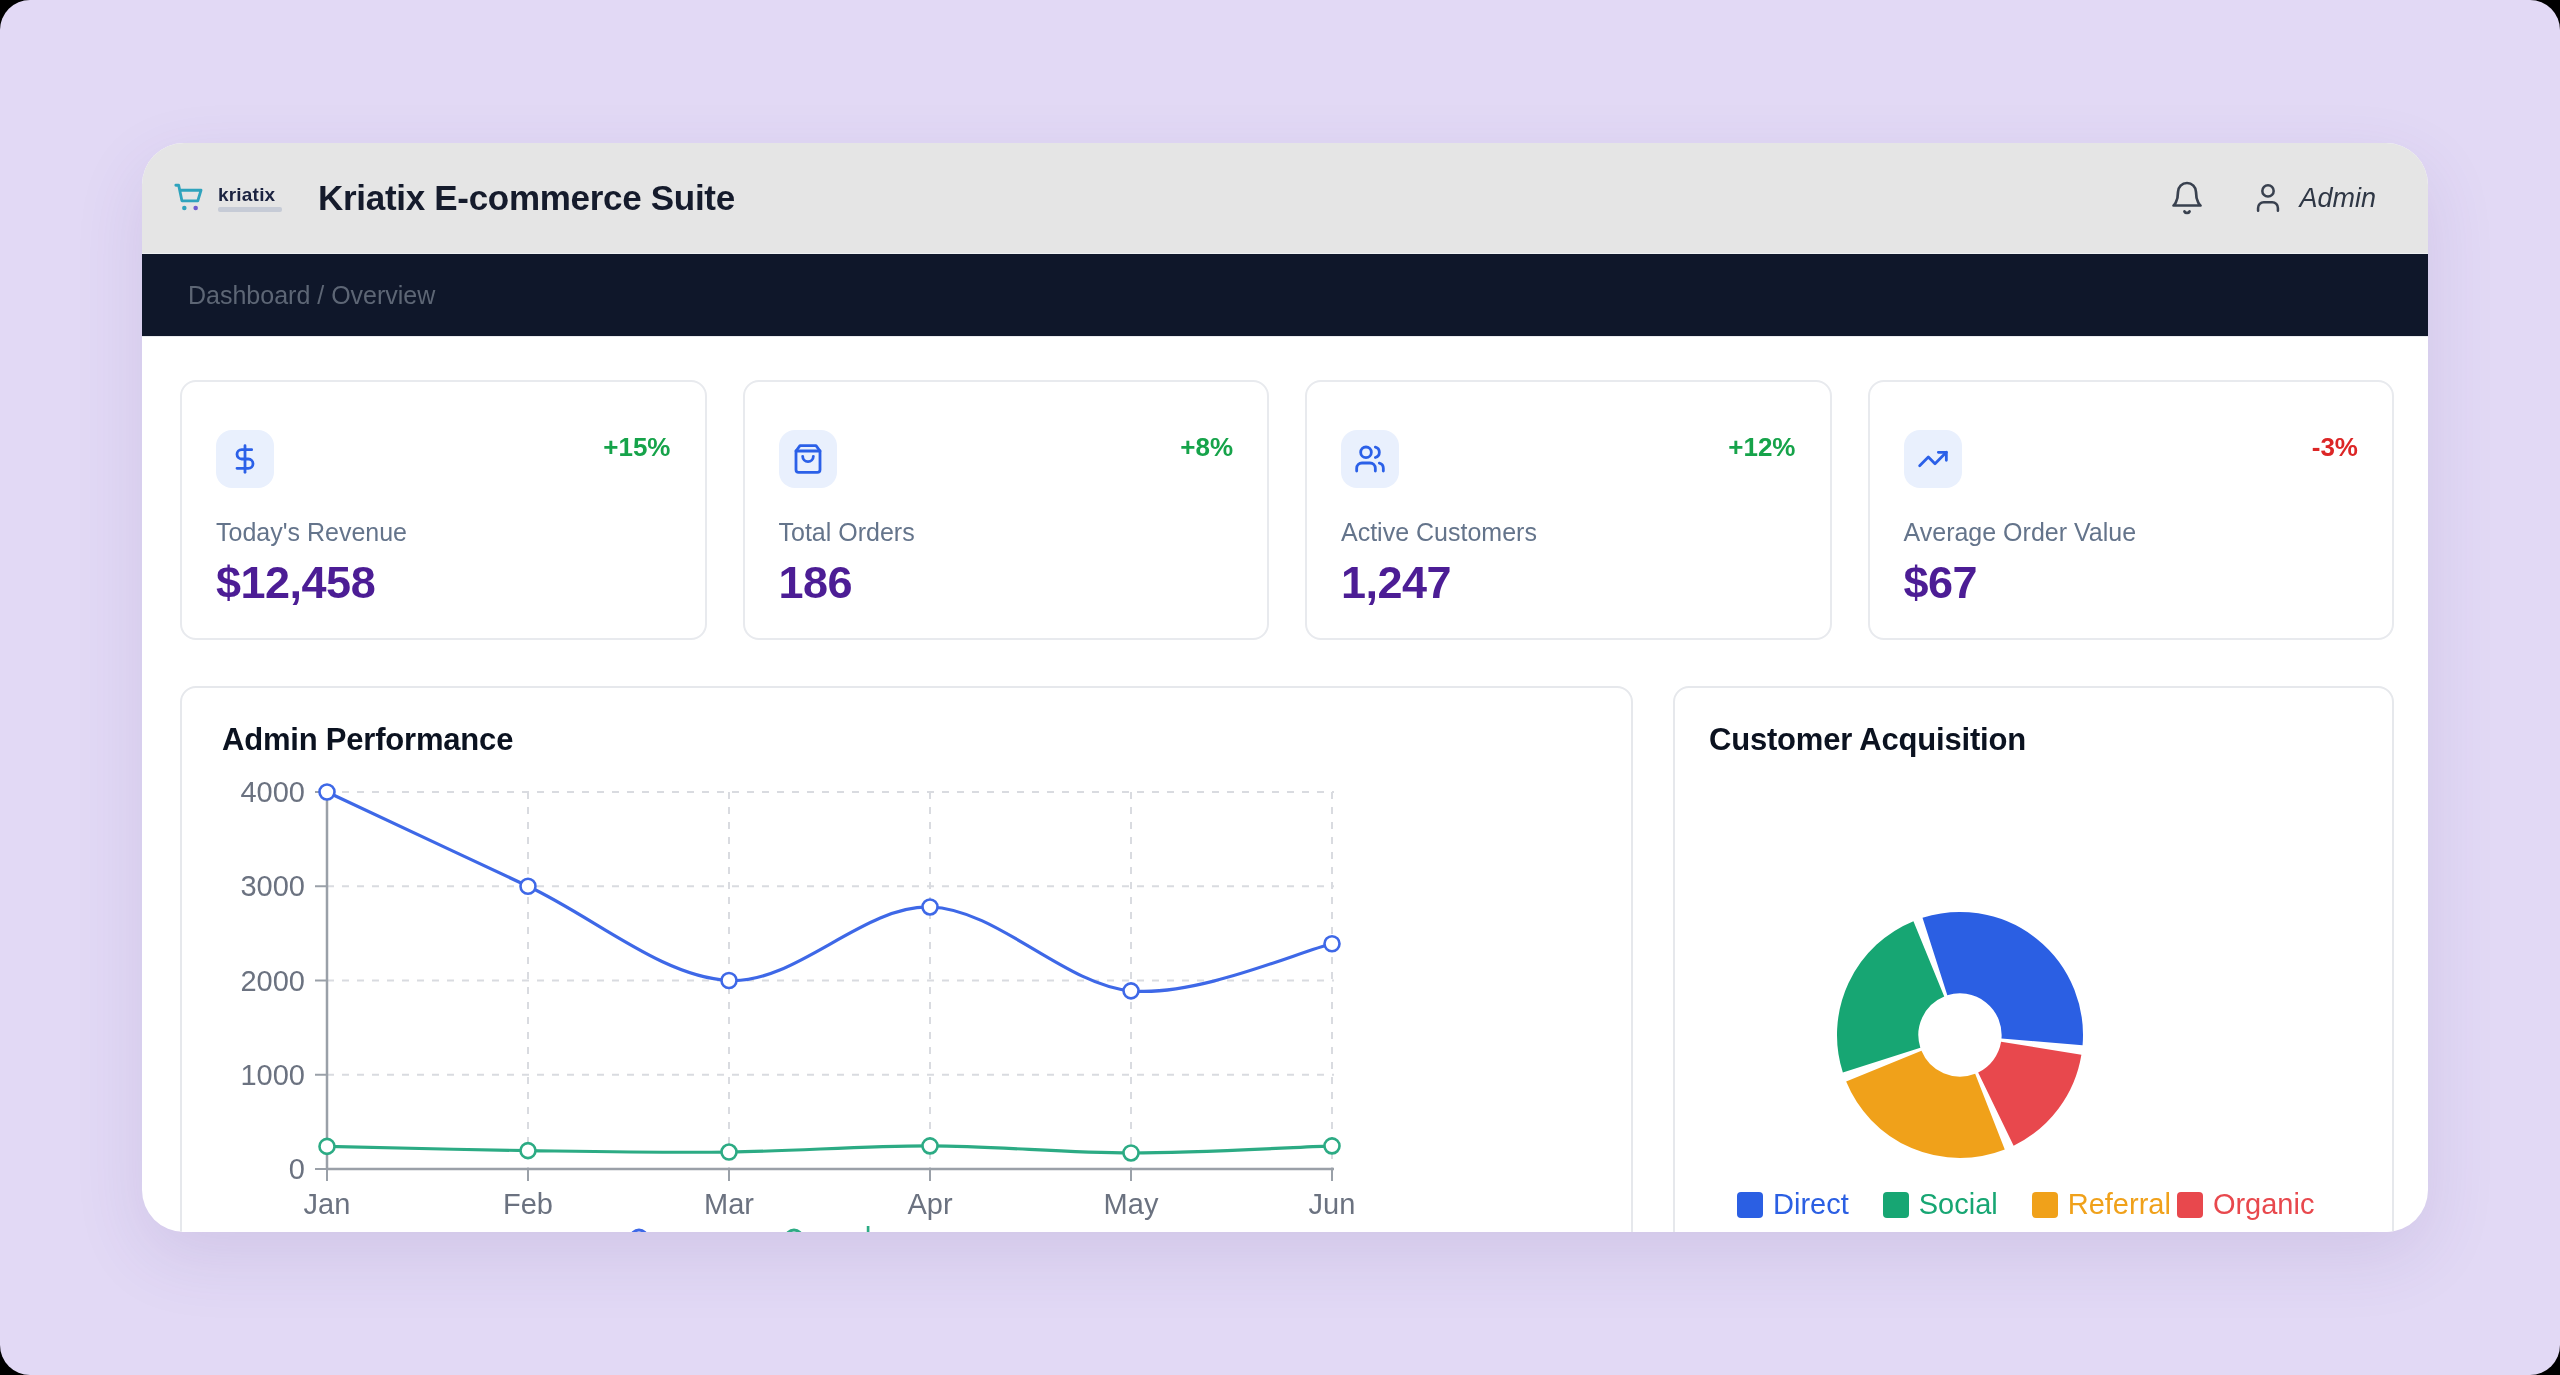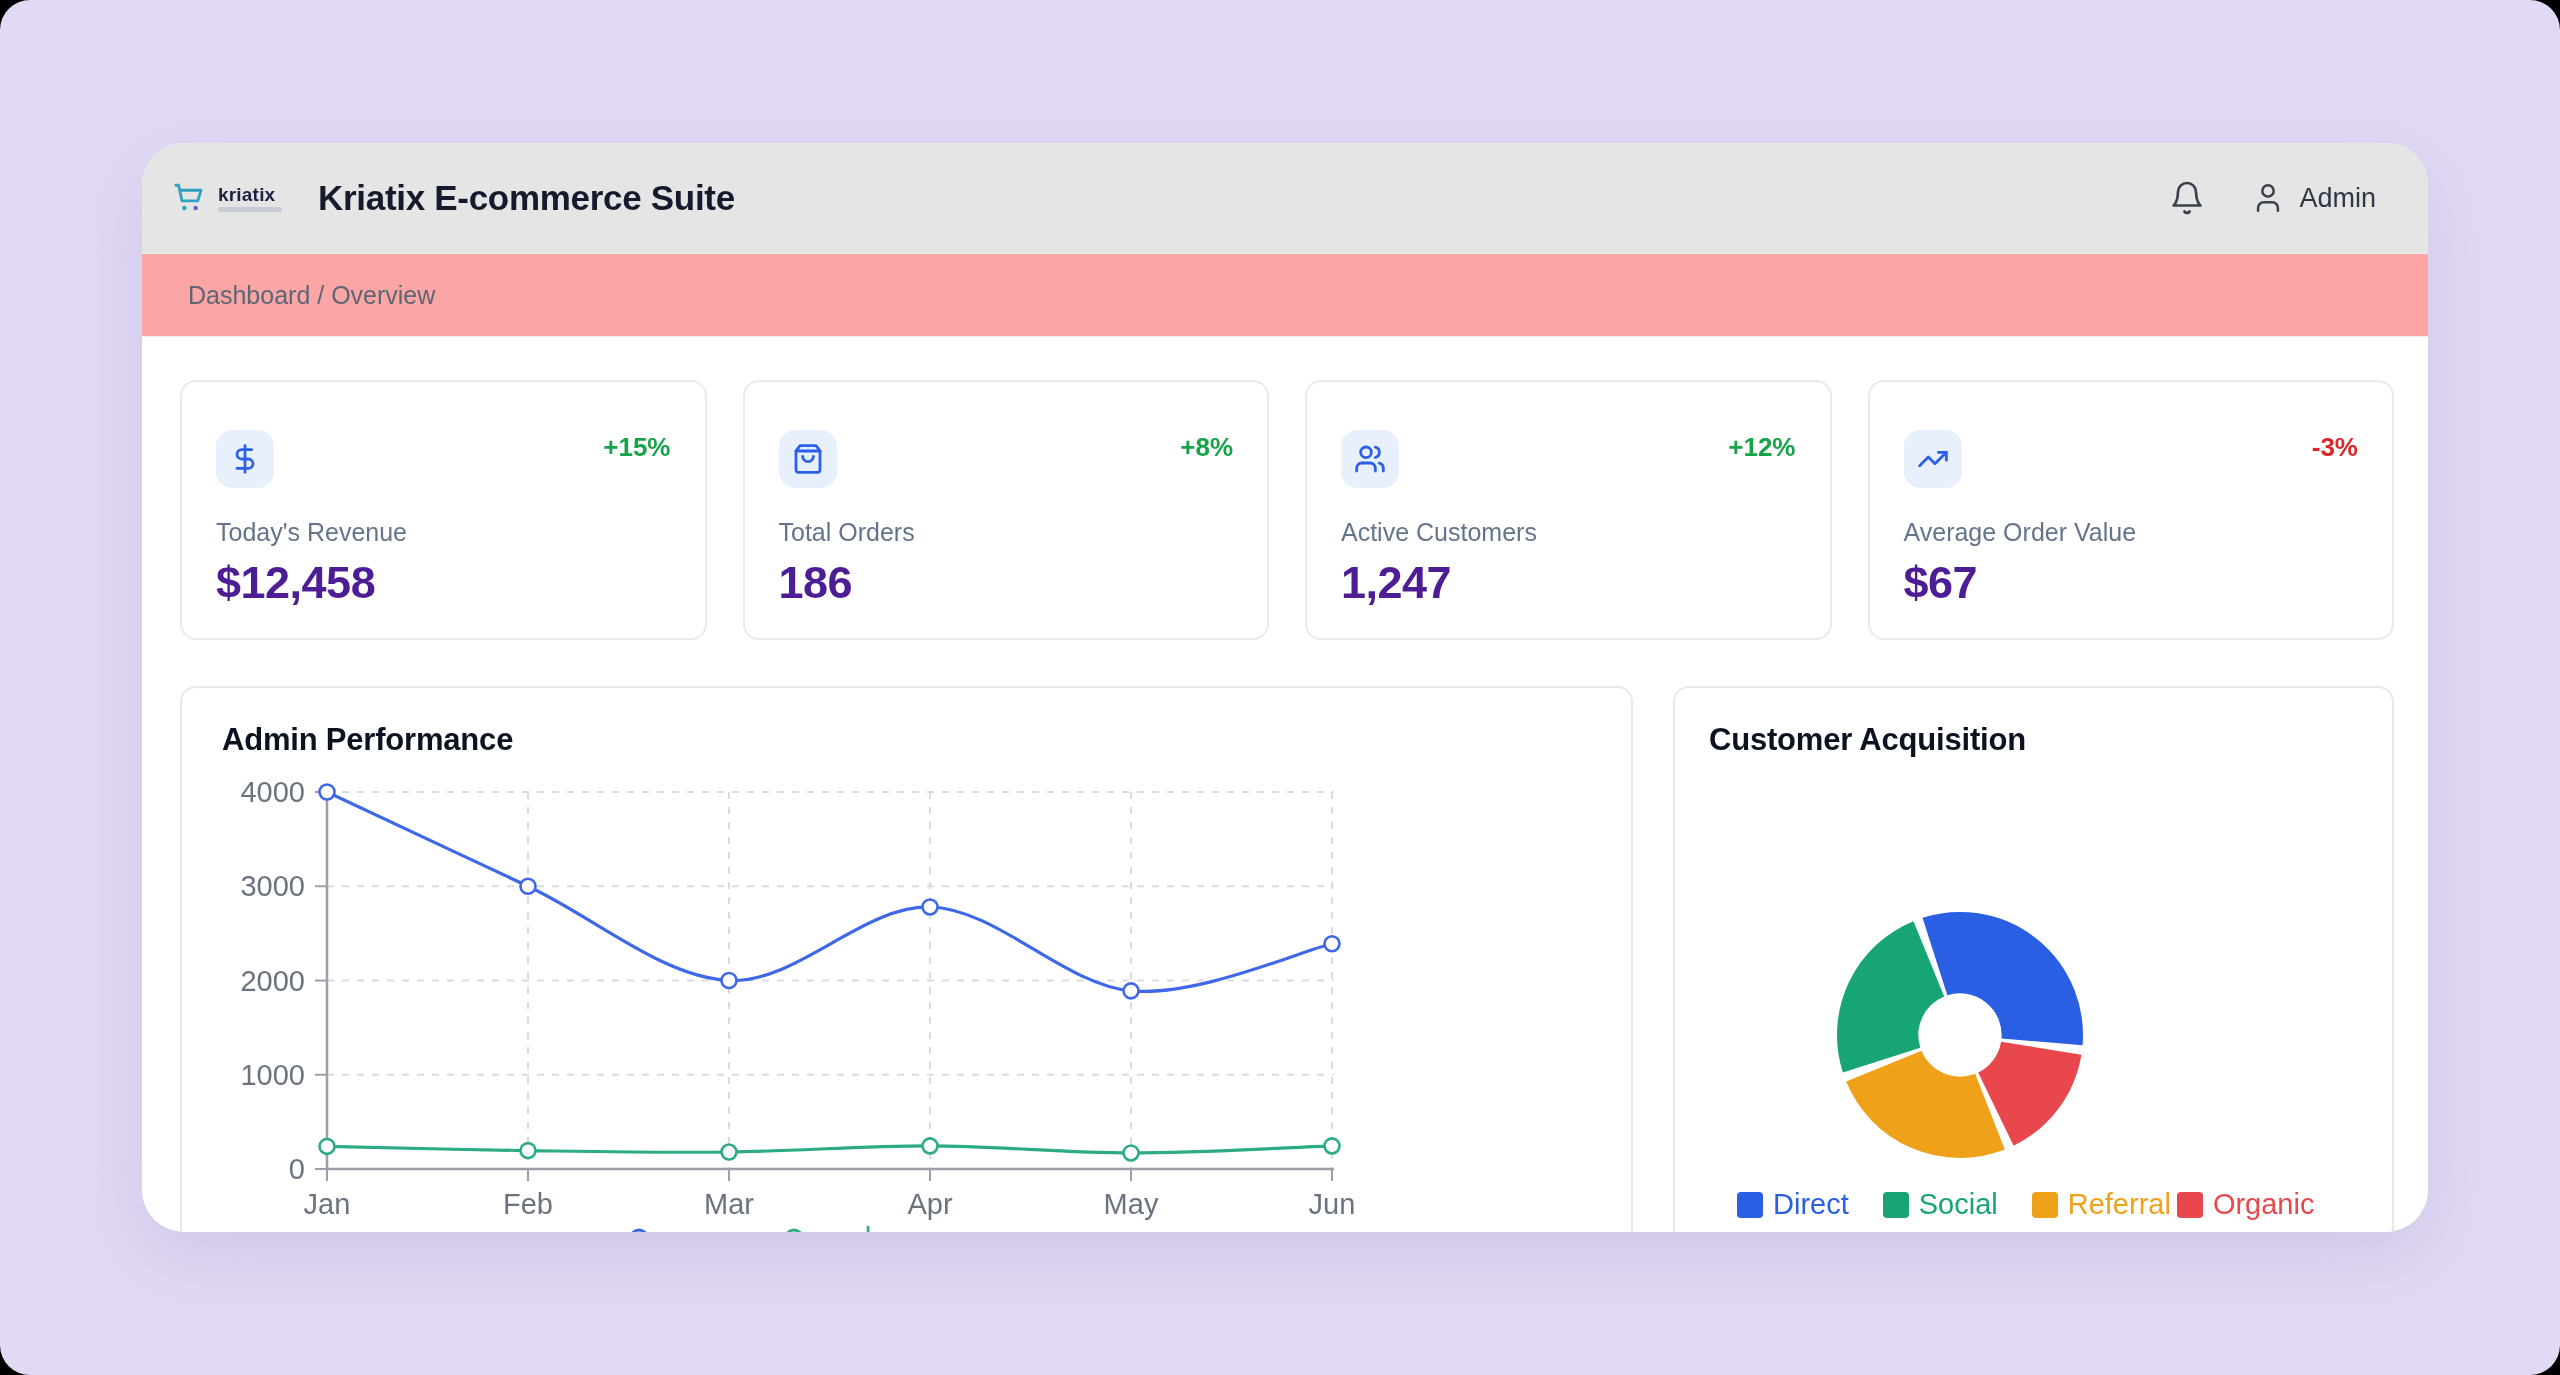--- a/index.html
+++ b/index.html
@@ -9,24 +9,24 @@
     border-radius:42px;overflow:hidden;box-shadow:0 24px 70px rgba(80,60,140,.12);}
   
   .hdr{height:110px;display:flex;align-items:center;padding:0 52px 0 28px;background:#e5e5e5;}
   .brand{display:flex;align-items:center;gap:8px;margin-right:36px;}
   .brand .cart{width:40px;height:34px;}
   .brand-txt{display:flex;flex-direction:column;line-height:1;}
   .brand-name{font-size:19px;font-weight:700;color:#1b2340;letter-spacing:.2px;}
   .brand-sub{margin-top:3px;height:5px;width:64px;background:#c6cbd6;border-radius:2px;}
   .app-title{font-size:35px;font-weight:700;color:#151b2c;letter-spacing:-.3px;}
   .hdr-right{margin-left:auto;display:flex;align-items:center;gap:46px;color:#39414f;}
-  .hdr-right .who{display:flex;align-items:center;gap:14px;font-size:27px;color:#2f3745;}
+  .hdr-right .who{display:flex;align-items:center;gap:14px;font-size:27px;color:#2f3745;font-style:italic;}
   .icon-btn{display:flex;align-items:center;cursor:pointer;}
   
-  .crumbbar{height:82px;background:#fca5a5;border-top:1px solid #eef0f3;border-bottom:1px solid #e9ebef;
+  .crumbbar{height:82px;background:#0f172a;border-top:1px solid #eef0f3;border-bottom:1px solid #e9ebef;
     display:flex;align-items:center;padding-left:46px;}
   .crumb{font-size:25px;color:#5d6675;}
   
   .content{padding:43px 34px 0 38px;}
   .stats{display:flex;gap:36px;}
   .stat-card{flex:1;background:#fff;border:2px solid #e8eaee;border-radius:16px;height:260px;
     padding:48px 34px;box-sizing:border-box;}
   .stat-top{display:flex;justify-content:space-between;align-items:flex-start;}
   .icon-box{width:58px;height:58px;border-radius:16px;background:#e9f0fd;display:flex;
     align-items:center;justify-content:center;color:#2b60e8;}

